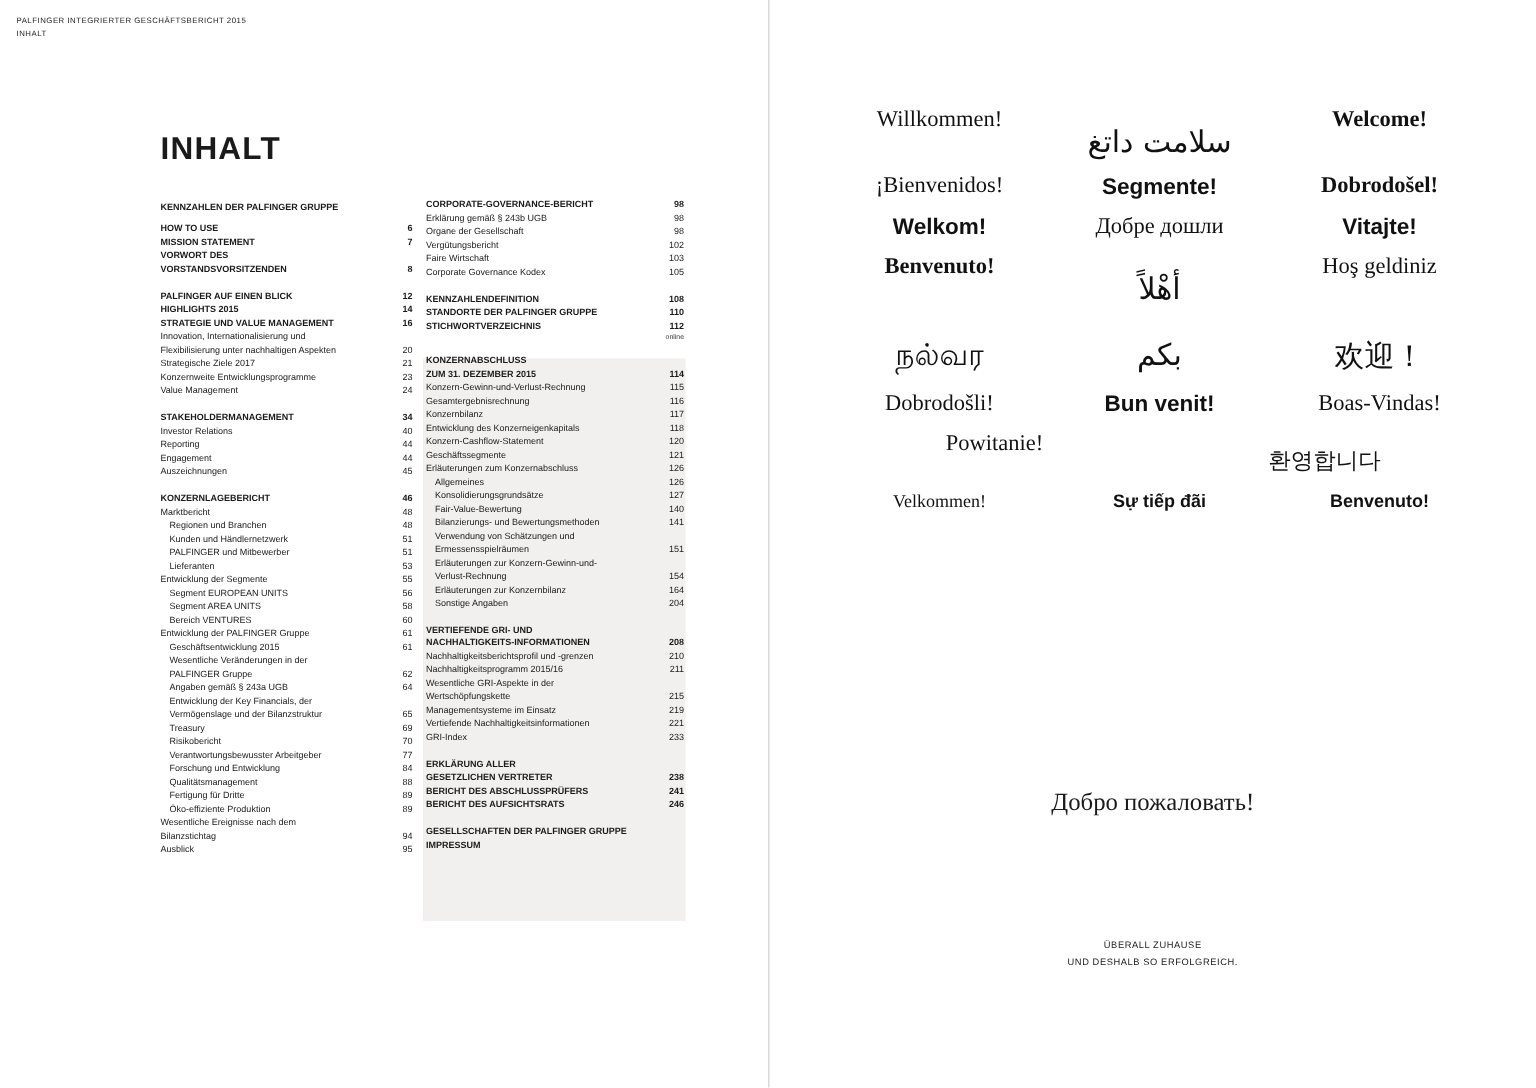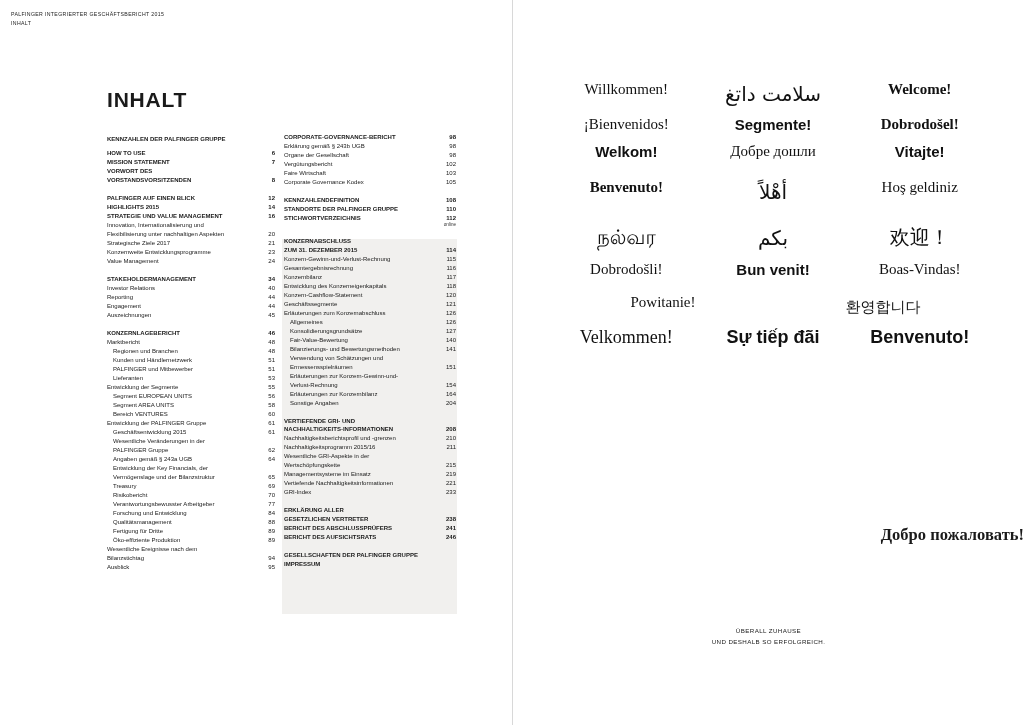--- a/index.html
+++ b/index.html
@@ -100,47 +100,45 @@
     width: 511px; height: 725px;
   }
   .greetgrid {
     position: absolute;
     left: 40px;
     top: 72px;
     width: 440px;
   }
   .grow {
     display: flex;
-    align-items: center;
     justify-content: space-between;
     margin-bottom: 10px;
   }
   .gcell {
     flex: 1 1 0;
     text-align: center;
     color: #111;
     white-space: nowrap;
   }
   .g-serif { font-family: "Liberation Serif", serif; }
   .g-sans  { font-family: "Liberation Sans", sans-serif; }
   .g-mono  { font-family: "DejaVu Sans", sans-serif; margin-top: 10px; }
   .wide { font-size: 20px; }
   .big  { font-size: 15px; }
-  .med  { font-size: 18px; }
+  .med  { font-size: 12px; }
   .bold-t { font-weight: bold; }
 
   .russian {
     position: absolute;
     left: 0;
     top: 525px;
     width: 511px;
-    text-align: right;
+    text-align: center;
     font-size: 16.5px;
     font-family: "Liberation Serif", serif;
-    font-weight: bold;
   }
   .tagline {
     position: absolute;
     left: 0;
     top: 625px;
     width: 511px;
     text-align: center;
     font-size: 6.2px;
     letter-spacing: 0.4px;
     line-height: 1.8;

